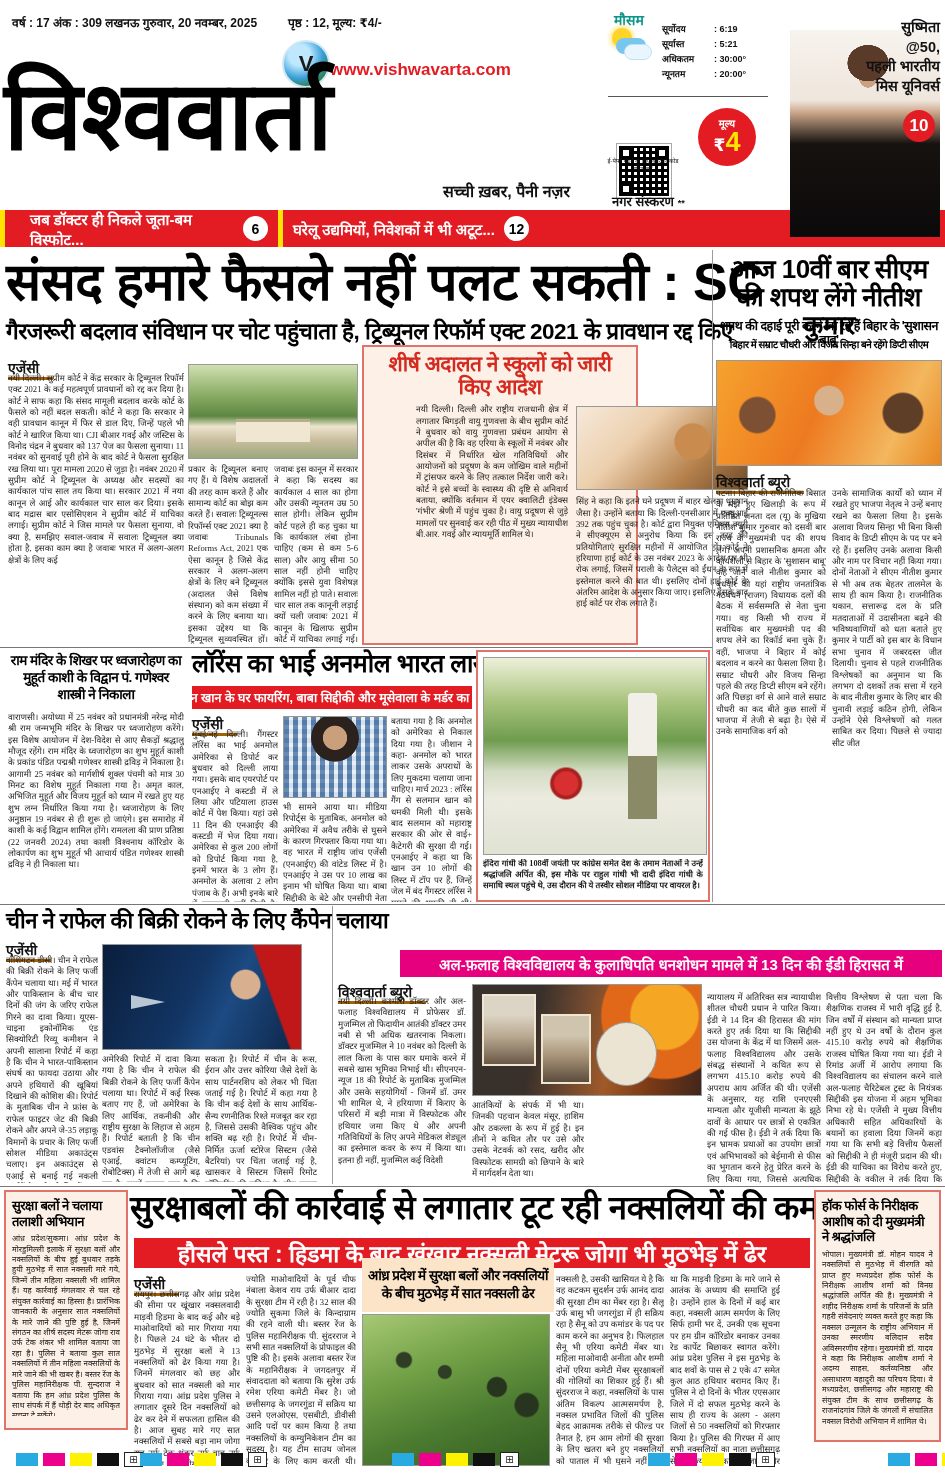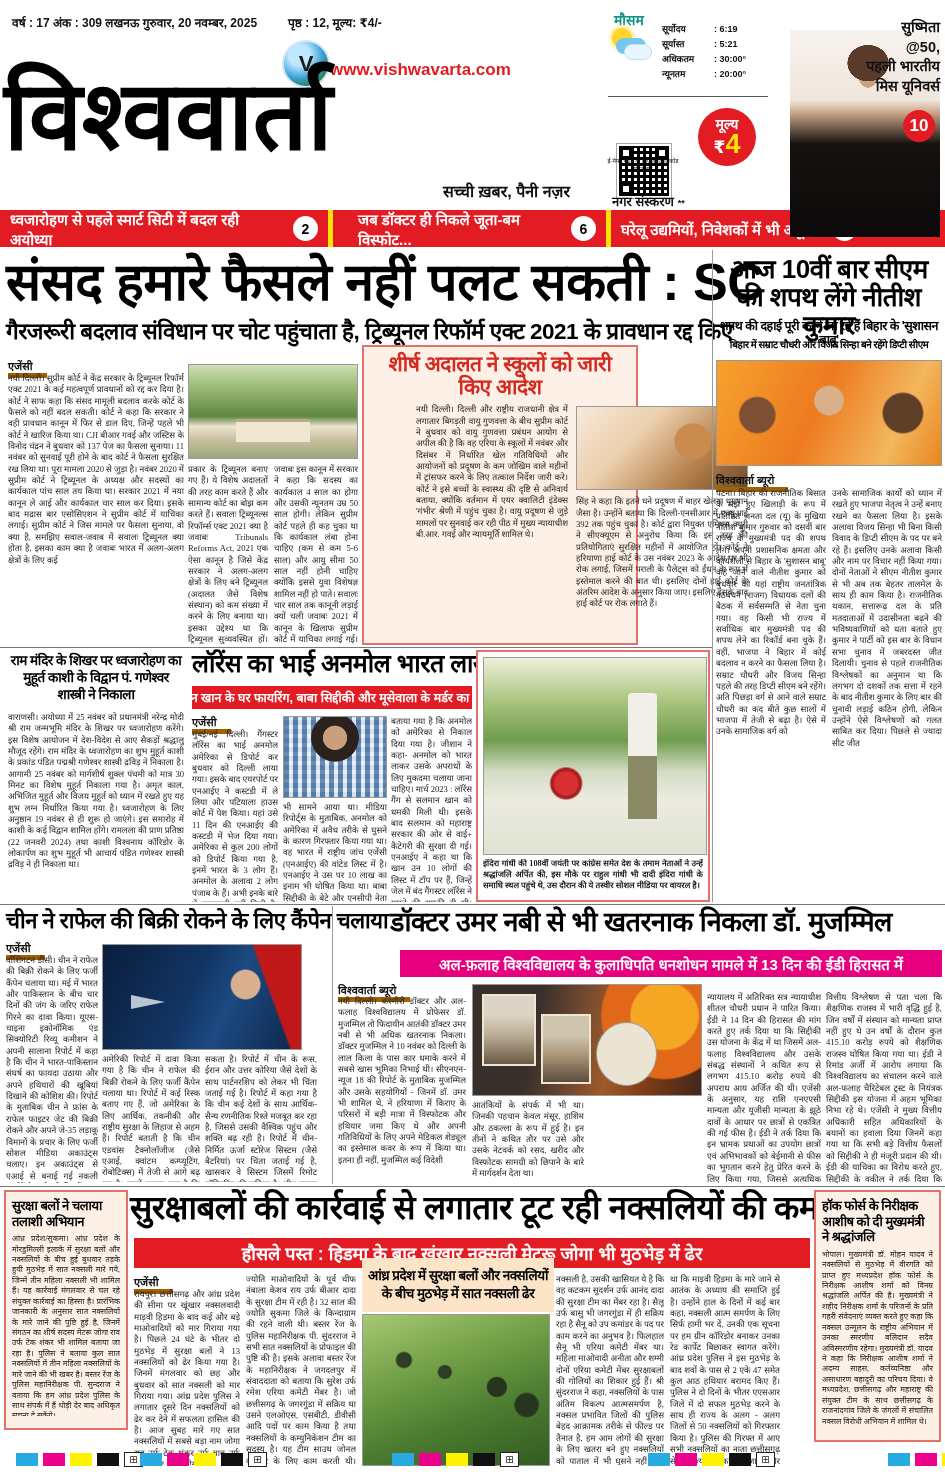--- a/index.html
+++ b/index.html
@@ -1,21 +1,21 @@
 <!DOCTYPE html>
 <html><head>
 <meta charset="utf-8">
 <style>
   html,body{margin:0;padding:0;background:#dcdcdc;}
   .page{position:relative;width:945px;height:1474px;margin:0 auto;background:#ffffff;
         font-family:"Liberation Sans","DejaVu Sans",sans-serif;color:#111;overflow:hidden;}
   .abs{position:absolute;}
   .bt{font-size:8.6px;line-height:1.32;text-align:justify;color:#1c1c1c;overflow:hidden;
       font-family:"Liberation Serif","DejaVu Serif",serif;}
-  .byline{font-weight:bold;font-size:11px;border-bottom:5px solid #a16207;display:inline-block;padding-right:14px;}
+  .byline{font-weight:bold;font-size:14px;border-bottom:3px solid #a16207;display:inline-block;padding-right:14px;}
   .hl{font-weight:bold;color:#000;line-height:1.08;letter-spacing:-0.5px;}
   .center{text-align:center;}
   .photo{position:absolute;border:1px solid #999;box-sizing:border-box;}
   .redbar{position:absolute;background:#e31b23;color:#fff;font-weight:bold;display:flex;align-items:center;justify-content:center;box-sizing:border-box;}
   .circle{border-radius:50%;display:flex;align-items:center;justify-content:center;font-weight:bold;}
   .box{position:absolute;border:2px solid #e2736a;background:#fdf1e7;box-sizing:border-box;}
   .vrule{position:absolute;width:1px;background:#9a9a9a;}
   .hrule{position:absolute;height:1px;background:#8a8a8a;}
   
   .strip{position:absolute;left:0;top:210px;width:945px;height:37px;background:#e31b23;display:flex;align-items:stretch;}
@@ -69,43 +69,39 @@
   <div class="hrule" style="left:608px;top:96px;width:160px;background:#555;"></div>
 
   <div class="abs qr" style="left:617px;top:104px;width:50px;height:50px;">
     <b style="left:1px;top:1px;"></b>
       <b style="right:1px;top:1px;"></b>
       <b style="left:1px;bottom:1px;"></b>
   </div>
   <div class="abs center" style="left:606px;top:158px;width:74px;font-size:6px;line-height:1.25;">ई-पेपर पढ़ने के लिए क्यूआर कोड स्कैन करें</div>
 
   <div class="abs circle" style="left:698px;top:108px;width:58px;height:58px;background:#e31b23;flex-direction:column;color:#fff;">
-    <span style="font-size:14px;line-height:1;">मूल्य</span>
+    <span style="font-size:10px;line-height:1;">मूल्य</span>
     <span style="line-height:1;"><span style="font-size:17px;">₹</span><span style="font-size:27px;color:#ffe400;font-weight:bold;">4</span></span>
   </div>
 
   <div class="abs" style="left:612px;top:192px;font-size:13px;font-weight:bold;"><span>नगर संस्करण</span> <span style="font-size:9px;">**</span></div>
 
   <div class="abs" style="left:852px;top:18px;width:88px;text-align:right;font-size:14.5px;font-weight:bold;line-height:1.35;z-index:6;">
     <div>सुष्मिता</div>
     <div>@50,</div>
     <div>पहली भारतीय</div>
     <div>मिस यूनिवर्स</div>
   </div>
   <div class="abs" style="left:790px;top:30px;width:150px;height:207px;z-index:5;border:none;background:
       radial-gradient(ellipse 34px 30px at 52% 16%,#5a3a28 0 60%,transparent 61%),
       radial-gradient(ellipse 16px 20px at 52% 22%,#caa283 0 60%,transparent 61%),
       linear-gradient(180deg,#f7f3ee 0%,#efe6dc 34%,#caa488 40%,#16120f 55%,#0b090a 100%);"></div>
   <div class="abs circle" style="left:903px;top:110px;width:32px;height:32px;background:#e31b23;color:#fff;font-size:17px;z-index:7;">10</div>
 
   <div class="strip">
-    <div class="seg" style="width:308px;">
-      <span>ध्वजारोहण से पहले स्मार्ट सिटी में बदल रही अयोध्या</span>
-      <span class="pgc circle">2</span>
-    </div>
     <div class="sep"></div>
     <div class="seg" style="width:238px;padding-left:25px;">
       <span>जब डॉक्टर ही निकले जूता-बम विस्फोट...</span>
       <span class="pgc circle">6</span>
     </div>
     <div class="sep"></div>
     <div class="seg" style="flex:1;">
       <span>घरेलू उद्यमियों, निवेशकों में भी अटूट...</span>
       <span class="pgc circle">12</span>
     </div>
@@ -184,21 +180,20 @@
       radial-gradient(circle at 72% 38%,#d8b090 0 9%,transparent 10%),
       linear-gradient(250deg,#c01818 0 20%,transparent 21%),
       linear-gradient(115deg,#0a1e3c 0%,#123564 45%,#1c4a82 62%,#0d2546 100%);">
     <div style="position:absolute;left:14%;top:48%;width:0;height:0;border-left:34px solid #b9c6d4;border-top:7px solid transparent;border-bottom:7px solid transparent;"></div>
   </div>
   <div class="abs bt" style="left:102px;top:1054px;width:98px;height:128px;">अमेरिकी रिपोर्ट में दावा किया गया है कि चीन ने राफेल की बिक्री रोकने के लिए फर्जी कैंपेन चलाया था।  रिपोर्ट में कई रिस्क बताए गए हैं, जो अमेरिका के लिए आर्थिक, तकनीकी और राष्ट्रीय सुरक्षा के लिहाज से अहम हैं। रिपोर्ट बताती है कि चीन एडवांस टैक्नोलॉजीज (जैसे एआई, क्वांटम कम्प्यूटिंग, रोबोटिक्स) में तेजी से आगे बढ़ रहा है। इसमें बताया गया है कि चीन जरूरी कच्चे माल, टेक्नोलॉजी पर कंट्रोल रखता है। ऐसे में वह सप्लाई चेन को हथियार के तौर पर इस्तेमाल कर</div>
   <div class="abs bt" style="left:205px;top:1054px;width:112px;height:128px;">सकता है। रिपोर्ट में चीन के रूस, ईरान और उत्तर कोरिया जैसे देशों के साथ पार्टनरशिप को लेकर भी चिंता जताई गई है। रिपोर्ट में कहा गया है कि चीन कई देशों के साथ आर्थिक-सैन्य रणनीतिक रिश्ते मजबूत कर रहा है, जिससे उसकी वैश्विक पहुंच और शक्ति बढ़ रही है। रिपोर्ट में चीन-निर्मित ऊर्जा स्टोरेज सिस्टम (जैसे बैटरियां) पर चिंता जताई गई है, खासकर वे सिस्टम जिसमें रिमोट मॉनिटरिंग की सुविधा है। चीन इनका दुरुपयोग कर साइबर खतरे पैदा कर सकता है।</div>
 
   <div class="vrule" style="left:332px;top:906px;height:278px;"></div>
 
-  <div class="abs hl center" style="left:340px;top:908px;width:602px;font-size:27px;white-space:nowrap;">डॉक्टर उमर नबी से भी खतरनाक निकला डॉ. मुजम्मिल</div>
   <div class="abs redbar" style="left:400px;top:950px;width:542px;height:27px;font-size:15px;background:#e6007d;">अल-फ़लाह विश्वविद्यालय के कुलाधिपति धनशोधन मामले में 13 दिन की ईडी हिरासत में</div>
   <div class="abs byline" style="left:338px;top:982px;">विश्ववार्ता ब्यूरो</div>
   <div class="abs bt" style="left:338px;top:996px;width:128px;height:188px;">नयी दिल्ली। कश्मीरी डॉक्टर और अल-फलाह विश्वविद्यालय में प्रोफेसर डॉ. मुजम्मिल तो फिदायीन आतंकी डॉक्टर उमर नबी से भी अधिक खतरनाक निकला। डॉक्टर मुजम्मिल ने 10 नवंबर को दिल्ली के लाल किला के पास कार धमाके करने में सबसे खास भूमिका निभाई थी। सीएनएन-न्यूज 18 की रिपोर्ट के मुताबिक मुजम्मिल और उसके सहयोगियों - जिनमें डॉ. उमर भी शामिल थे, ने हरियाणा में किराए के परिसरों में बड़ी मात्रा में विस्फोटक और हथियार जमा किए थे और अपनी गतिविधियों के लिए अपने मेडिकल शेड्यूल का इस्तेमाल कवर के रूप में किया था। इतना ही नहीं, मुजम्मिल कई विदेशी</div>
   <div class="photo" style="left:472px;top:984px;width:230px;height:112px;background:
       radial-gradient(circle at 84% 28%,#f5a623 0 16%,#e06818 17% 30%,transparent 31%),
       linear-gradient(100deg,#38302a 0 28%,#6e4830 45%,#a05a28 60%,#7c3a16 78%,#40261c 100%);">
     <div style="position:absolute;left:4%;top:8%;width:22%;height:62%;background:linear-gradient(180deg,#dcd4c4 0 28%,#b8a890 60%,#6a5846);border:2px solid #efe6d2;"></div>
     <div style="position:absolute;left:30%;top:26%;width:20%;height:60%;background:linear-gradient(180deg,#cfc4ae 0 30%,#a89478 60%,#5c4c3c);border:2px solid #efe6d2;"></div>
     <div style="position:absolute;left:54%;top:34%;width:26%;height:56%;border-radius:50%;background:#ece4d2;border:1px solid #999;"></div>
   </div>
@@ -207,21 +202,21 @@
   <div class="abs bt" style="left:826px;top:992px;width:116px;height:192px;">वित्तीय विश्लेषण से पता चला कि शैक्षणिक राजस्व में भारी वृद्धि हुई है, जिन वर्षों में संस्थान को मान्यता प्राप्त नहीं हुए थे उन वर्षों के दौरान कुल 415.10 करोड़ रुपये को शैक्षणिक राजस्व घोषित किया गया था। ईडी ने रिमांड अर्जी में आरोप लगाया कि विश्वविद्यालय का संचालन करने वाले अल-फलाह चैरिटेबल ट्रस्ट के नियंत्रक सिद्दीकी इस योजना में अहम भूमिका निभा रहे थे। एजेंसी ने मुख्य वित्तीय अधिकारी सहित अधिकारियों के बयानों का हवाला दिया जिनमें कहा गया था कि सभी बड़े वित्तीय फैसलों को सिद्दीकी ने ही मंजूरी प्रदान की थी। ईडी की याचिका का विरोध करते हुए, सिद्दीकी के वकील ने तर्क दिया कि उनके मुवक्किल को झूठा फंसाया गया है।</div>
 
   <div class="hrule" style="left:0;top:1186px;width:945px;background:#777;"></div>
 
   <div class="box" style="left:4px;top:1190px;width:124px;height:240px;padding:6px;">
     <div class="hl" style="font-size:13px;line-height:1.2;">सुरक्षा बलों ने चलाया तलाशी अभियान</div>
     <div class="bt" style="margin-top:5px;font-size:7.9px;height:182px;">आंध्र प्रदेश/सुकमा। आंध्र प्रदेश के मोरडुमिल्ली इलाके में सुरक्षा बलों और नक्सलियों के बीच हुई बुधवार तड़के हुयी मुठभेड़ में सात नक्सली मारे गये, जिन्में तीन महिला नक्सली भी शामिल हैं। यह कार्रवाई मंगलवार से चल रहे संयुक्त कार्रवाई का हिस्सा है। प्रारंभिक जानकारी के अनुसार सात नक्सलियों के मारे जाने की पुष्टि हुई है, जिनमें संगठन का शीर्ष सदस्य मेटरू जोगा राव उर्फ टेक शंकर भी शामिल बताया जा रहा है। पुलिस ने बताया कुल सात नक्सलियों में तीन महिला नक्सलियों के मारे जाने की भी खबर है। बस्तर रेंज के पुलिस महानिरीक्षक पी. सुन्दराज ने बताया कि हम आंध्र प्रदेश पुलिस के साथ संपर्क में हैं थोड़ी देर बाद अधिकृत सूचना दे सकेंगे।</div>
   </div>
 
   <div class="abs hl center" style="left:130px;top:1190px;width:682px;font-size:33px;white-space:nowrap;">सुरक्षाबलों की कार्रवाई से लगातार टूट रही नक्सलियों की कमर</div>
-  <div class="redbar" style="left:134px;top:1238px;width:676px;height:30px;font-size:18px;">हौसले पस्त : हिडमा के बाद खूंखार नक्सली मेटरू जोगा भी मुठभेड़ में ढेर</div>
+  <div class="redbar" style="left:134px;top:1238px;width:676px;height:30px;font-size:23px;">हौसले पस्त : हिडमा के बाद खूंखार नक्सली मेटरू जोगा भी मुठभेड़ में ढेर</div>
   <div class="abs byline" style="left:134px;top:1274px;">एजेंसी</div>
   <div class="abs bt" style="left:134px;top:1289px;width:106px;height:176px;">रायपुर। छत्तीसगढ़ और आंध्र प्रदेश की सीमा पर खूंखार नक्सलवादी माड़वी हिडमा के बाद कई और बड़े माओवादियों को मार गिराया गया है। पिछले 24 घंटे के भीतर दो मुठभेड़ में सुरक्षा बलों ने 13 नक्सलियों को ढेर किया गया है। जिनमें मंगलवार को छह और बुधवार को सात नक्सली को मार गिराया गया। आंध्र प्रदेश पुलिस ने लगातार दूसरे दिन नक्सलियों को ढेर कर देने में सफलता हासिल की है। आज सुबह मारे गए सात नक्सलियों में सबसे बड़ा नाम जोगा राव उर्फ टेक शंकर उर्फ बाबू उर्फ शिवा का है, जोगा राव साउथ जोनल का कंपनी कमांडर है। मारे गए नक्सलियों में दूसरा बड़ा नाम है - महिला माओवादी ज्योति उर्फ सरिता का, आंध्र प्रदेश पुलिस के मुताबिक</div>
   <div class="abs bt" style="left:246px;top:1274px;width:110px;height:191px;">ज्योति माओवादियों के पूर्व चीफ नंबाला केशव राय उर्फ बीआर दादा के सुरक्षा टीम में रही है। 32 साल की ज्योति सुकमा जिले के किन्दाग्राम की रहने वाली थी। बस्तर रेंज के पुलिस महानिरीक्षक पी. सुंदरराज ने सभी सात नक्सलियों के प्रोफाइल की पुष्टि की है। इसके अलावा बस्तर रेंज के महानिरीक्षक ने जगदलपुर में संवाददाता को बताया कि सुरेश उर्फ रमेश एरिया कमेटी मेंबर है। जो छत्तीसगढ़ के जगरगुंडा में सक्रिय था उसने एलओएस, एसबीटी, डीवीसी आदि पदों पर काम किया है तथा नक्सलियों के कम्युनिकेशन टीम का सदस्य है। यह टीम साउथ जोनल कमांडर के लिए काम करती थी। लोकेश उर्फ गणेश भी एरिया कमेटी मेंबर है, लोकेश मिलिशिया कमांडर रैंक का</div>
 
   <div class="abs hl center" style="left:362px;top:1258px;width:188px;height:50px;background:#fbe4c8;font-size:13.5px;line-height:1.3;display:flex;align-items:center;justify-content:center;padding:2px;">आंध्र प्रदेश में सुरक्षा बलों और नक्सलियों के बीच मुठभेड़ में सात नक्सली ढेर</div>
   <div class="photo" style="left:362px;top:1314px;width:188px;height:152px;background:
       radial-gradient(circle at 22% 30%,#2e3d24 0 4%,transparent 5%),
       radial-gradient(circle at 44% 38%,#2e3d24 0 4.5%,transparent 5.5%),
       radial-gradient(circle at 72% 48%,#27351f 0 6%,transparent 7%),
       radial-gradient(circle at 88% 60%,#27351f 0 6%,transparent 7%),

